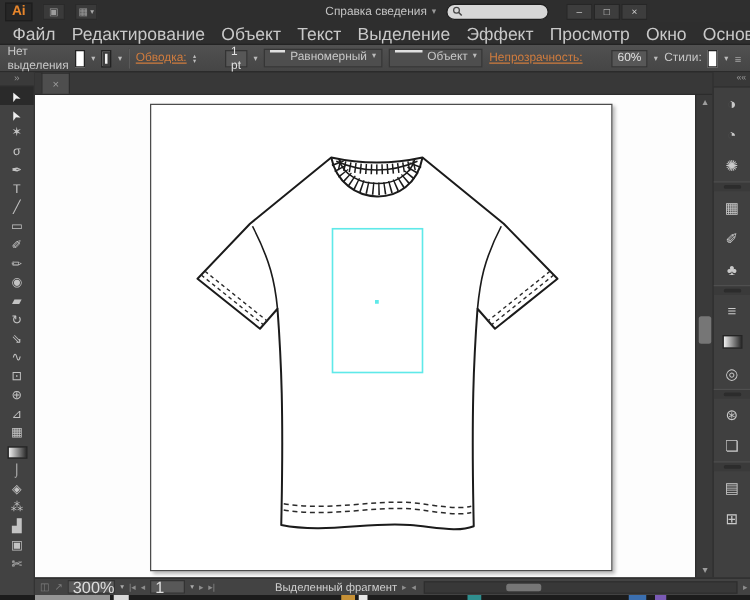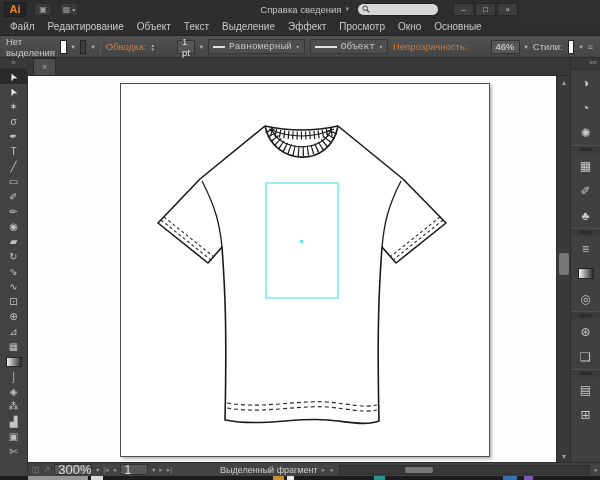--- a/index.html
+++ b/index.html
@@ -20,37 +20,37 @@
   #search-box { width:82px; height:13px; background:#d7d7d7; border:1px solid #1f1f1f; border-radius:7px;
     display:flex; align-items:center; padding:0 4px; gap:3px; }
   #search-box input { border:none; outline:none; background:transparent; width:60px; font-size:8px; color:#333; }
   #win-buttons { display:flex; gap:1px; margin-left:6px; }
   .win-btn { width:21px; height:13px; background:#3d3d3d; border:1px solid #262626; color:#cfcfcf;
     font-size:8px; display:flex; align-items:center; justify-content:center; }
 
   
   #menubar { position:absolute; left:0; top:18px; width:600px; height:18px; background:#2e2e2e;
     display:flex; align-items:center; gap:13px; padding-left:10px; border-bottom:1px solid #232323; }
-  .menu-item { color:#c9c9c9; font-size:10px; white-space:nowrap; }
+  .menu-item { color:#c9c9c9; font-size:14px; white-space:nowrap; }
 
   
   #controlbar { position:absolute; left:0; top:36px; width:600px; height:22px;
     background:linear-gradient(#515151,#454545); border-bottom:1px solid #282828;
     display:flex; align-items:center; gap:5px; padding:0 6px; font-size:9.5px; }
   .swatch { width:14px; height:14px; border:1px solid #222; background:#fff; }
   .swatch.stroke { background:#3f3f3f; box-shadow:inset 0 0 0 2px #3f3f3f, inset 0 0 0 5px #f5f5f5; }
   .caret { font-size:6.5px; color:#bbb; }
   .caret::after { content:"▾"; }
   .cp-sep { width:1px; height:16px; background:#383838; border-right:1px solid #5a5a5a; }
-  .cp-link { color:#d07c3e; }
+  .cp-link { color:#d07c3e; text-decoration:underline; }
   .value-box { background:#575757; border:1px solid #333; height:14px; display:flex; align-items:center;
     padding:0 4px; color:#e2e2e2;margin-left:18px; }
   .stepper { display:flex; flex-direction:column; justify-content:center; line-height:4px; font-size:5px; color:#bbb; }
-  .dropdown { display:flex; align-items:center; gap:4px; background:#4e4e4e; border:1px solid #363636;
-    height:15px; padding:0 4px;font-family:Liberation Mono, monospace; }
+  .dropdown { display:flex; gap:4px; background:#4e4e4e; border:1px solid #363636;
+    height:15px; padding:0 4px; }
   .line-sample { height:2px; background:#e0e0e0; display:inline-block; }
   #panel-menu-icon { margin-left:auto; color:#a5a5a5; font-size:9px; letter-spacing:1px; }
 
   
   #tabbar { position:absolute; left:28px; top:58px; width:542px; height:18px; background:#383838;
     border-bottom:1px solid #2c2c2c; display:flex; align-items:flex-end; }
   #doc-tab { height:17px; background:#4e4e4e; border:1px solid #2c2c2c; border-bottom:none;
     display:flex; align-items:center; gap:7px; padding:0 8px; font-size:9.5px; color:#dcdcdc; margin-left:5px; }
   #doc-tab .close { color:#9f9f9f; font-size:9px; }
 
@@ -166,21 +166,21 @@
       <span class="line-sample" style="width:12px"></span>
       <span>Равномерный</span>
       <span class="caret"></span>
     </span>
     <span class="dropdown">
       <span class="line-sample" style="width:22px"></span>
       <span>Объект</span>
       <span class="caret"></span>
     </span>
     <span class="cp-link">Непрозрачность:</span>
-    <span class="value-box" style="width:36px">46%</span>
+    <span class="value-box" style="width:36px">60%</span>
     <span class="caret"></span>
     <span>Стили:</span>
     <span class="swatch"></span>
     <span class="caret"></span>
     <span id="panel-menu-icon">≡</span>
   </div>
 
   <div id="tabbar">
     <div id="doc-tab">
       <span class="close">×</span>

